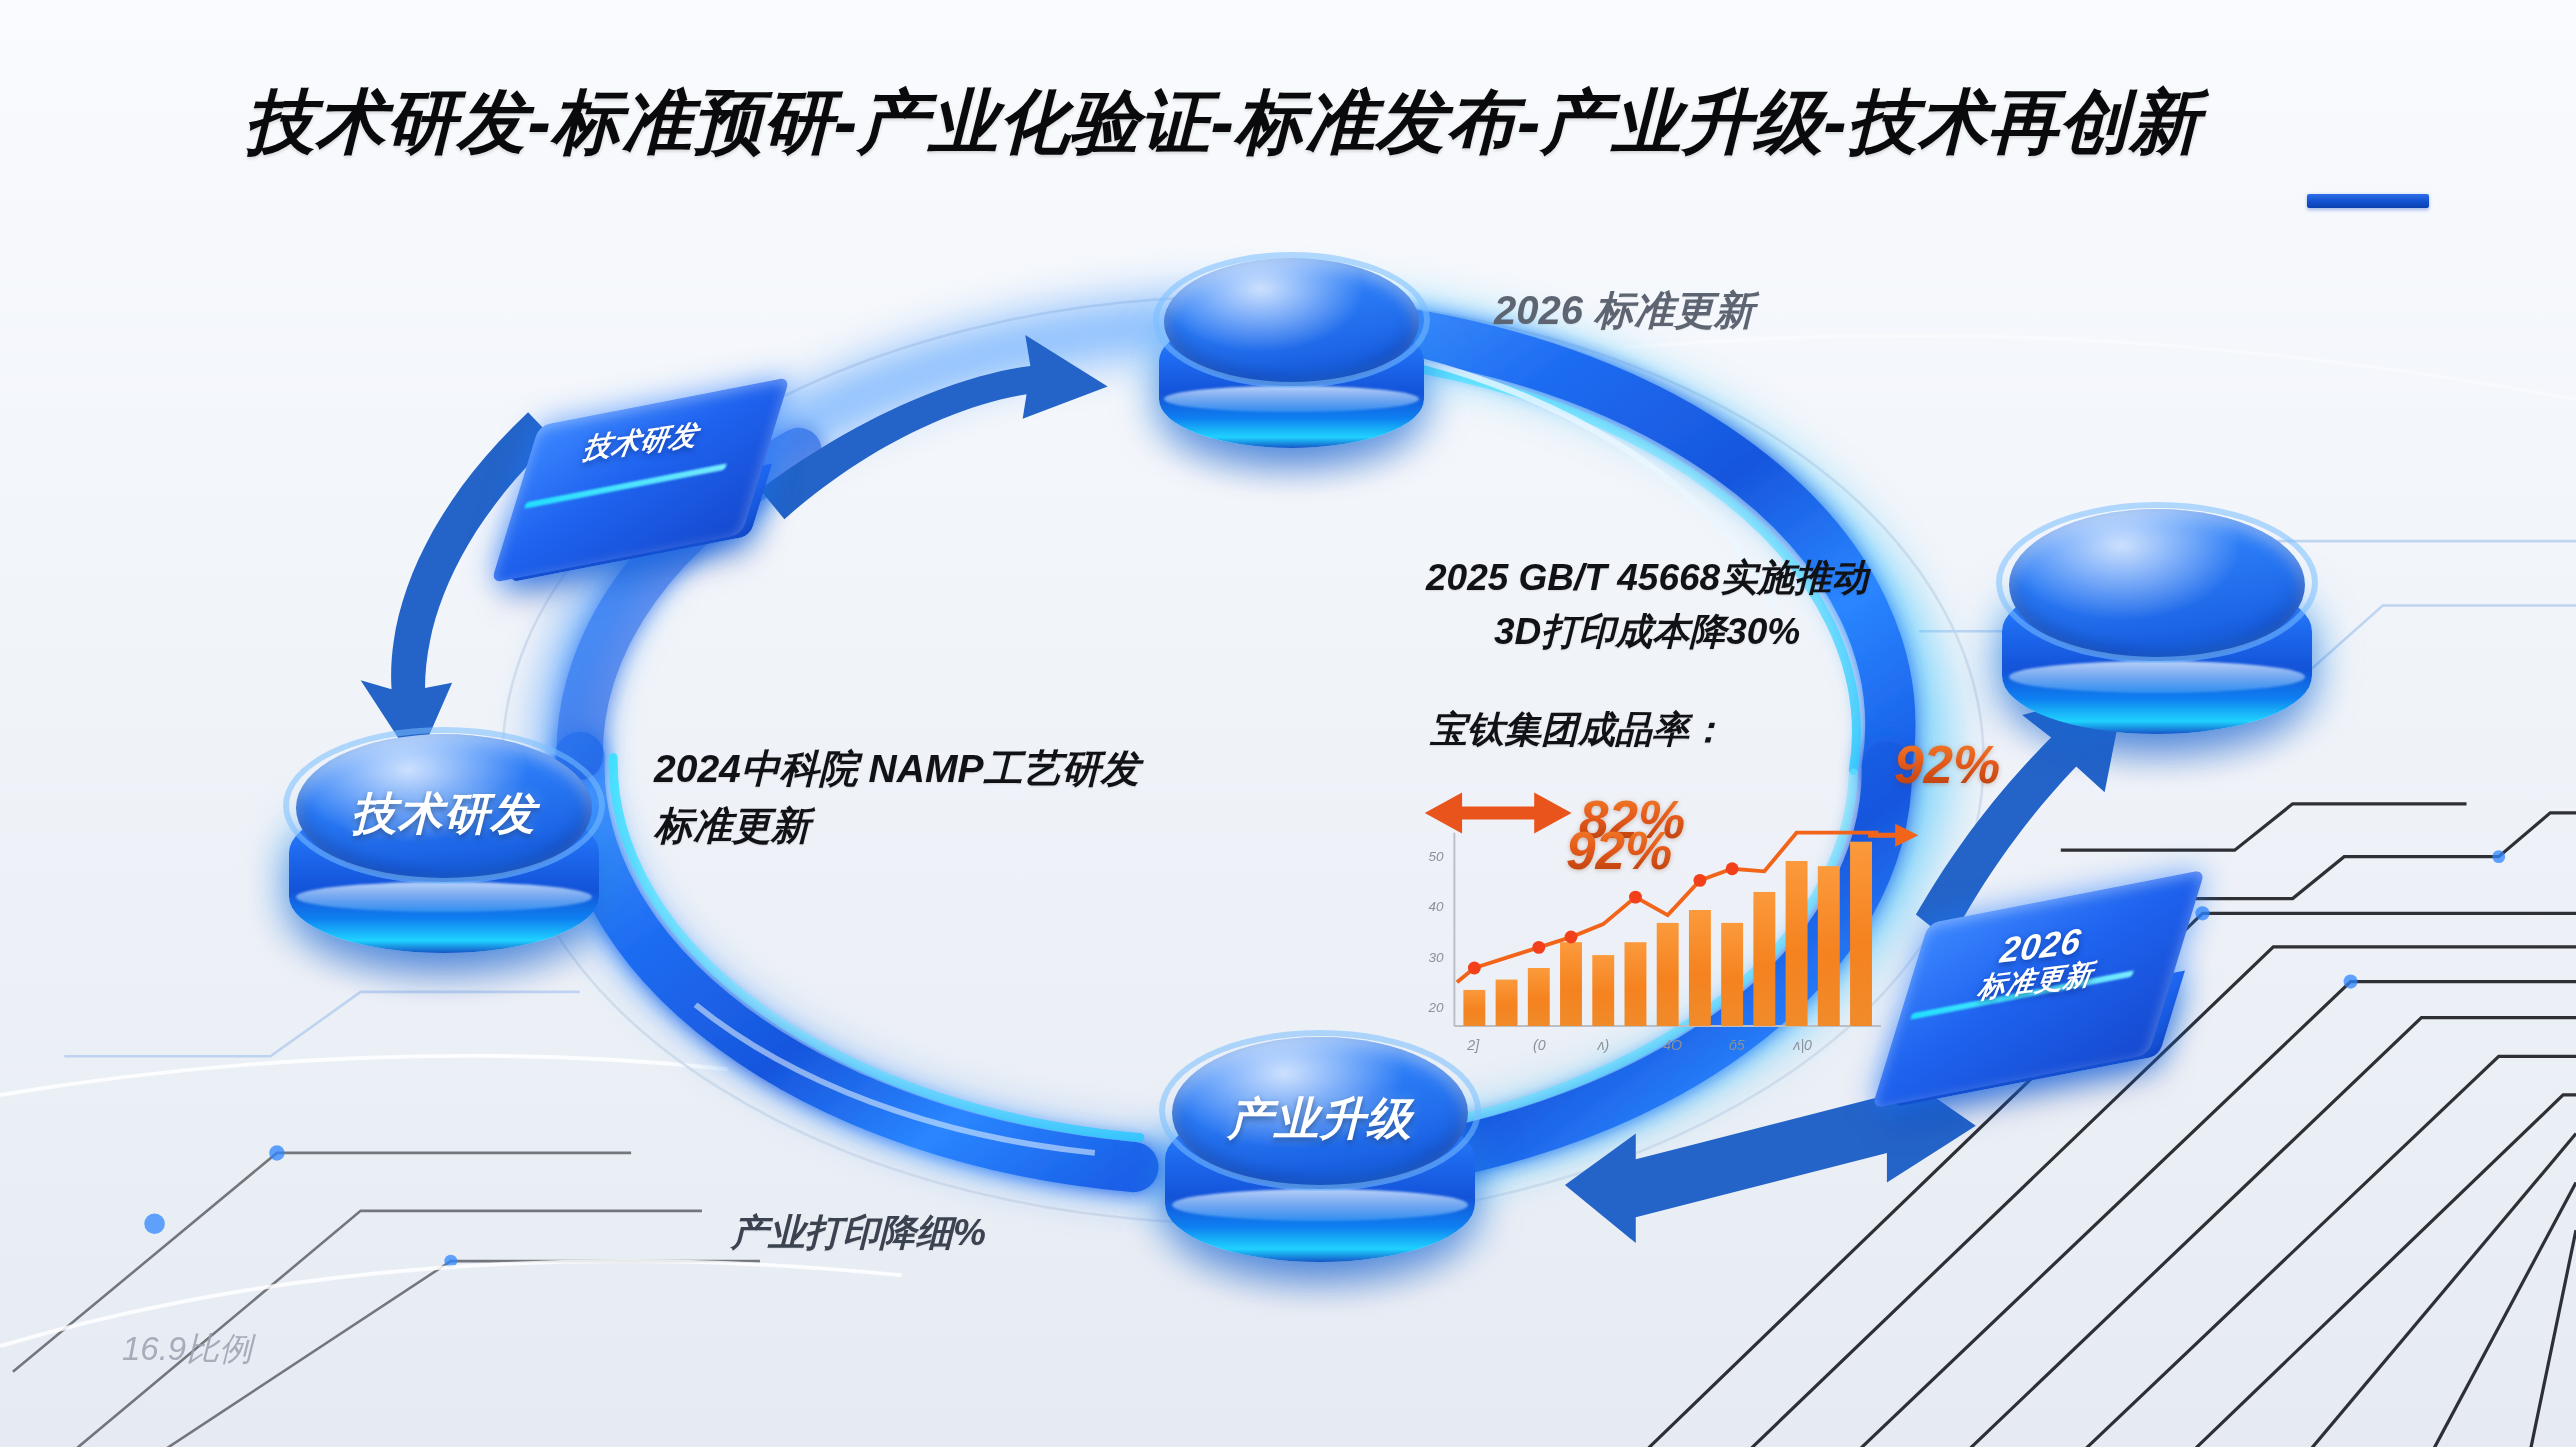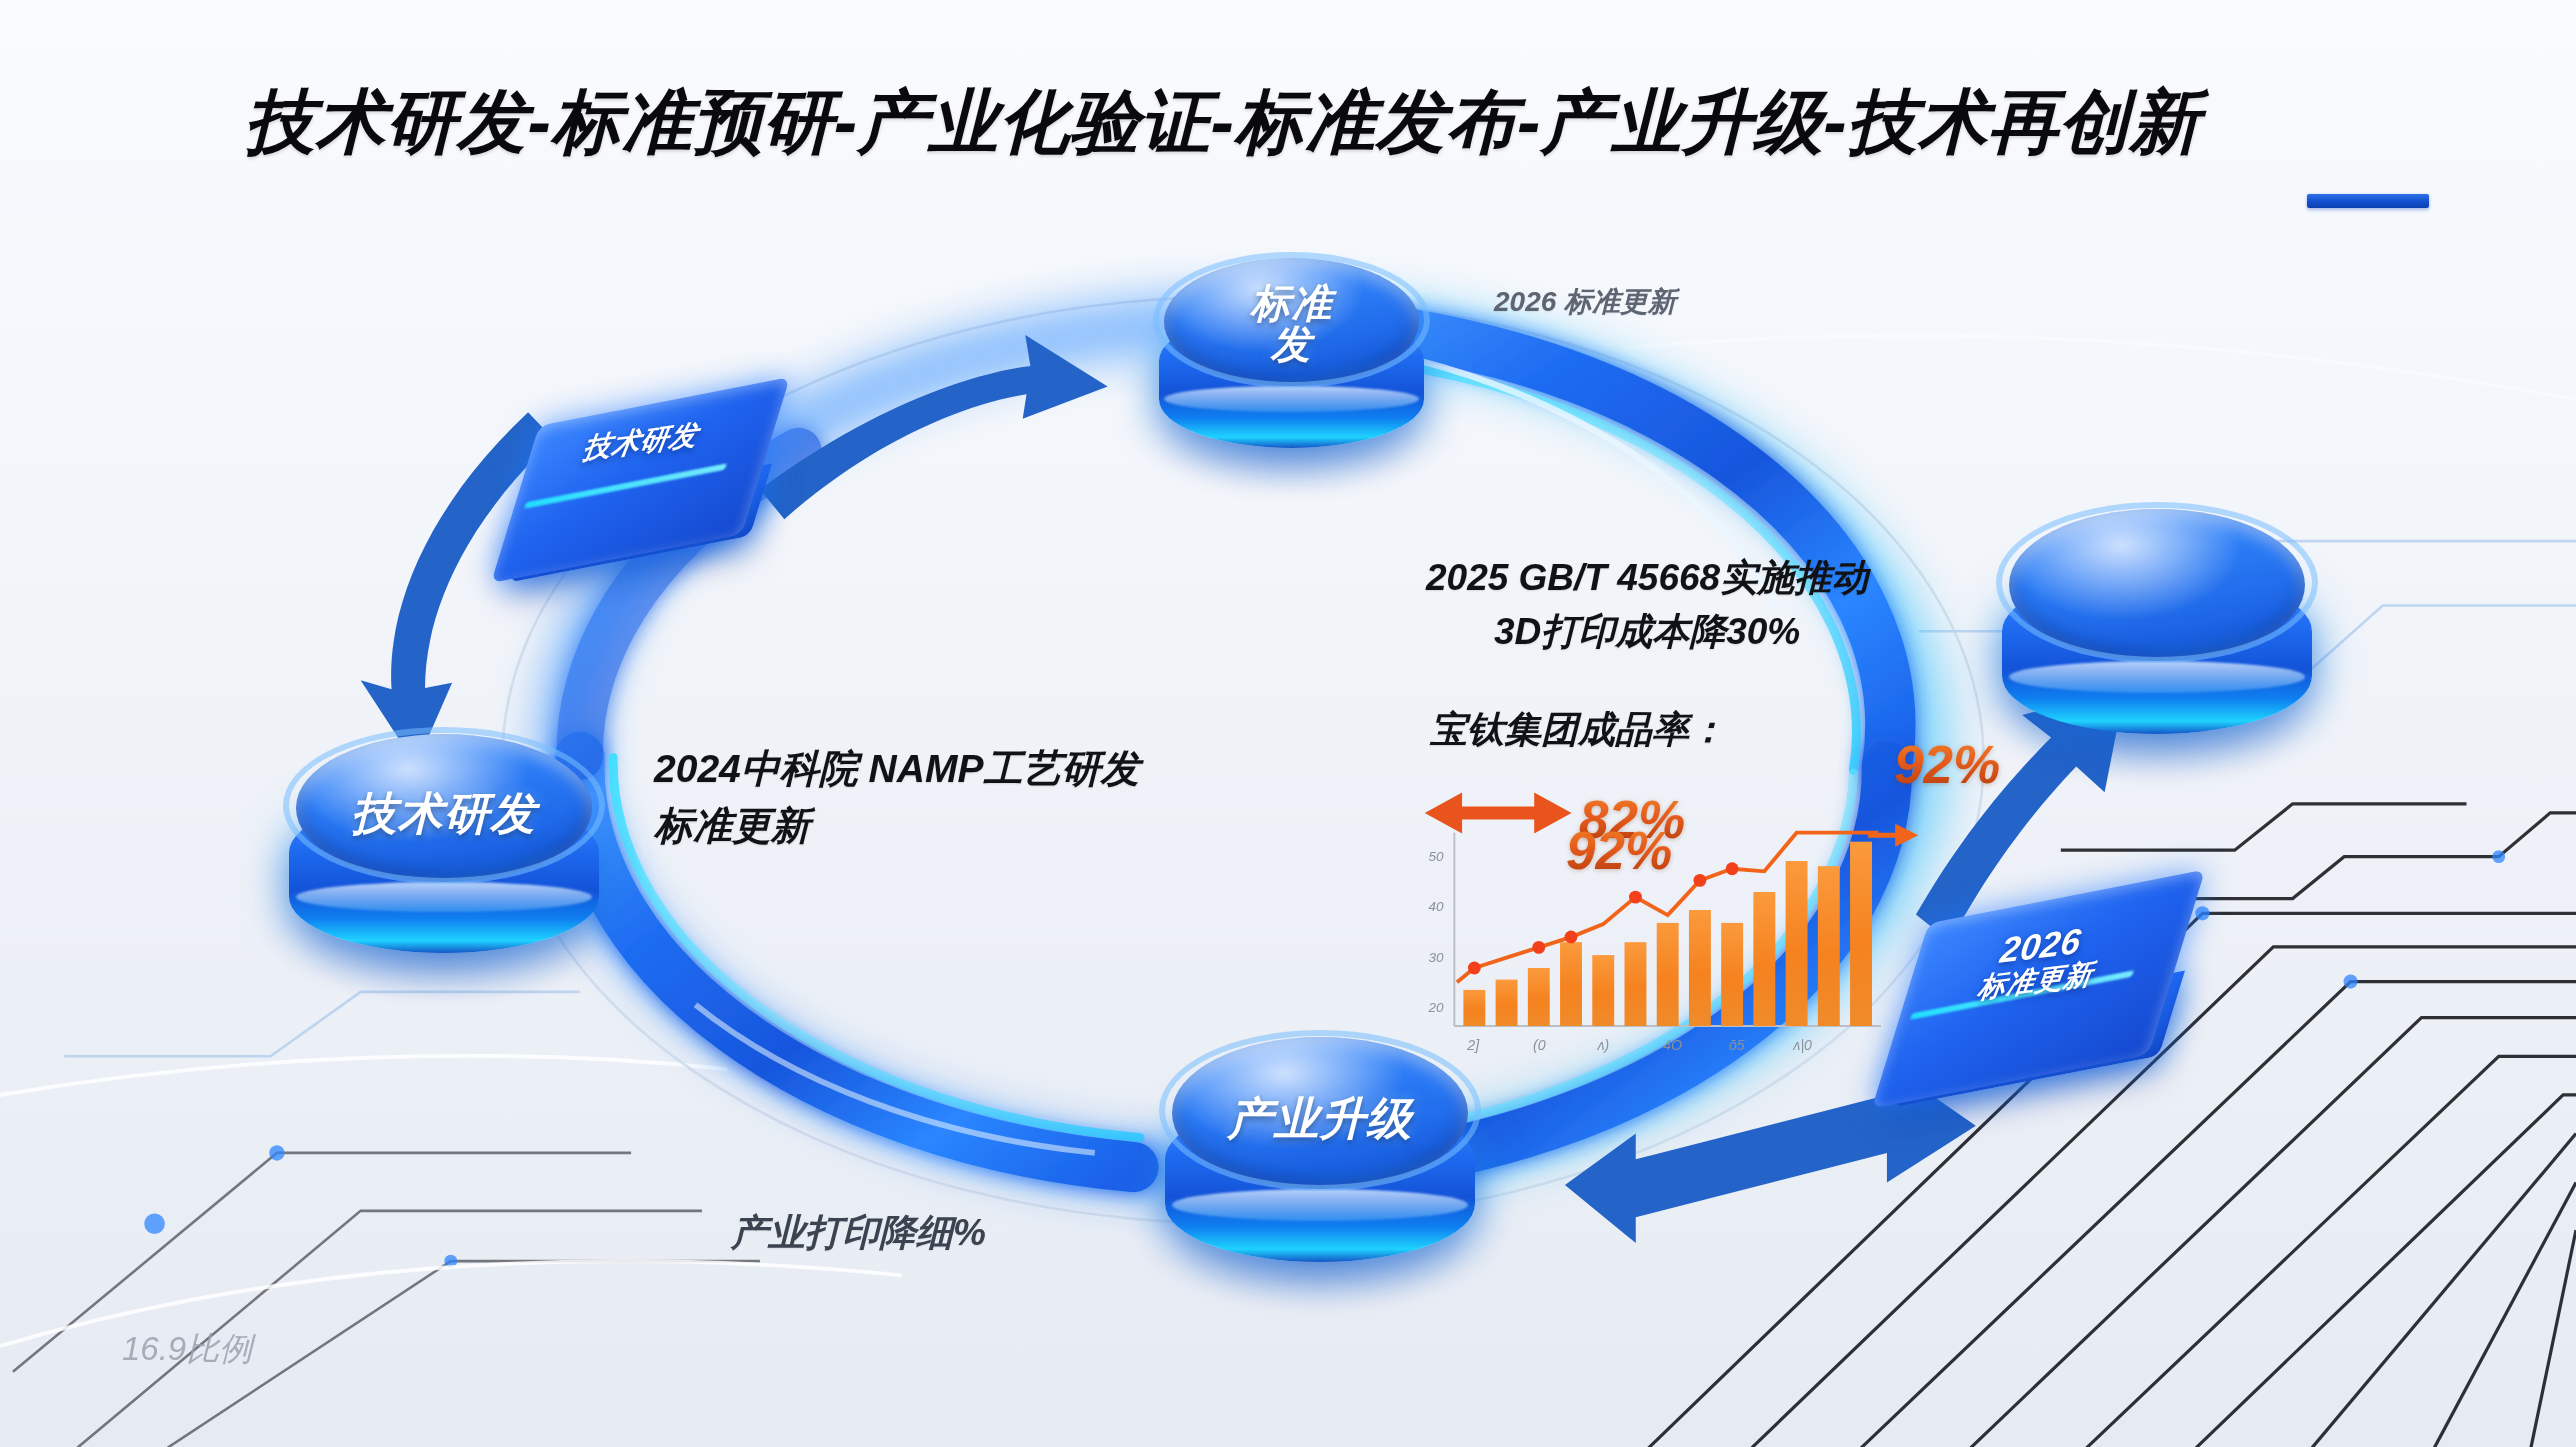--- a/index.html
+++ b/index.html
@@ -245,24 +245,20 @@
   <div class="title">技术研发-标准预研-产业化验证-标准发布-产业升级-技术再创新</div>
   <div class="title-accent"></div>
 
   <div class="node" style="left:1153px;top:258px;width:277px;height:206px;">
     <div class="node-shadow" style="left:6.4px;top:135px;width:264px;height:97px;"></div>
     <div class="body">
       <div class="cyl-base"></div>
       <div class="cyl-rimlight"></div>
       <div class="cyl-top"></div>
       <div class="cyl-ring"></div>
-      <div class="node-label" style="font-size:40px;">
-        <div>标准</div>
-        <div>发</div>
-      </div>
     </div>
   </div>
 
   <div class="cube" style="left:515px;top:406px;width:251px;height:148px;">
     <div class="cube-side"></div>
     <div class="cube-top"></div>
     <div class="cube-edge"></div>
     <div class="cube-label" style="font-size:28px;">
       <div>技术研发</div>
     </div>
@@ -307,21 +303,21 @@
   <div class="cube" style="left:1900px;top:902px;width:277px;height:174px;">
     <div class="cube-side"></div>
     <div class="cube-top"></div>
     <div class="cube-edge"></div>
     <div class="cube-label" style="font-size:35px;line-height:1.12;">
       <div>2026</div>
       <div style="font-size:28px;">标准更新</div>
     </div>
   </div>
 
-  <div class="anno-soft" style="left:1494px;top:283px;font-size:28px;">2026 标准更新</div>
+  <div class="anno-soft" style="left:1494px;top:283px;font-size:40px;">2026 标准更新</div>
 
 
   <div class="anno" style="left:654px;top:741px;font-size:39px;">2024中科院 NAMP工艺研发
 标准更新</div>
 
   <div class="anno" style="left:1426px;top:551px;font-size:37px;text-align:center;">2025 GB/T 45668实施推动
 3D打印成本降30%</div>
 
   <div class="anno-soft" style="left:731px;top:1208px;font-size:37px;color:#3b4350;">产业打印降细%</div>
 

